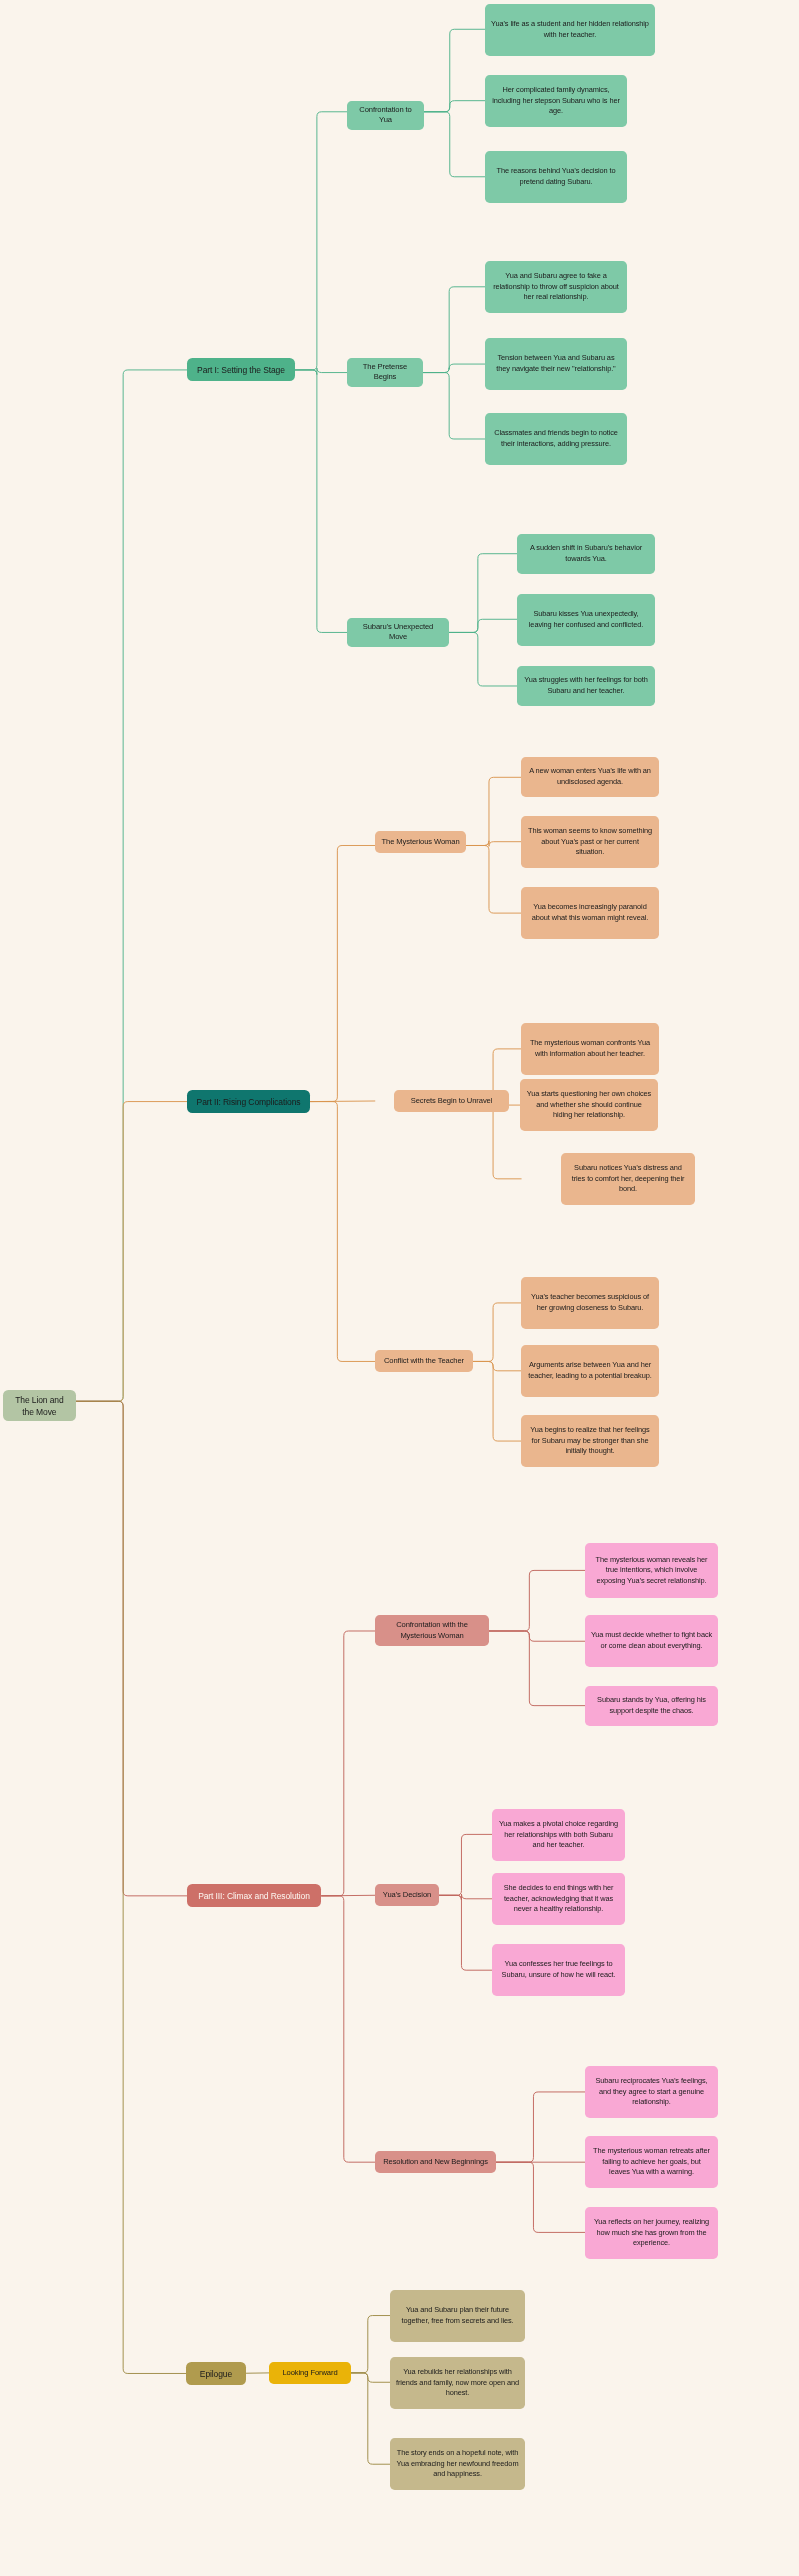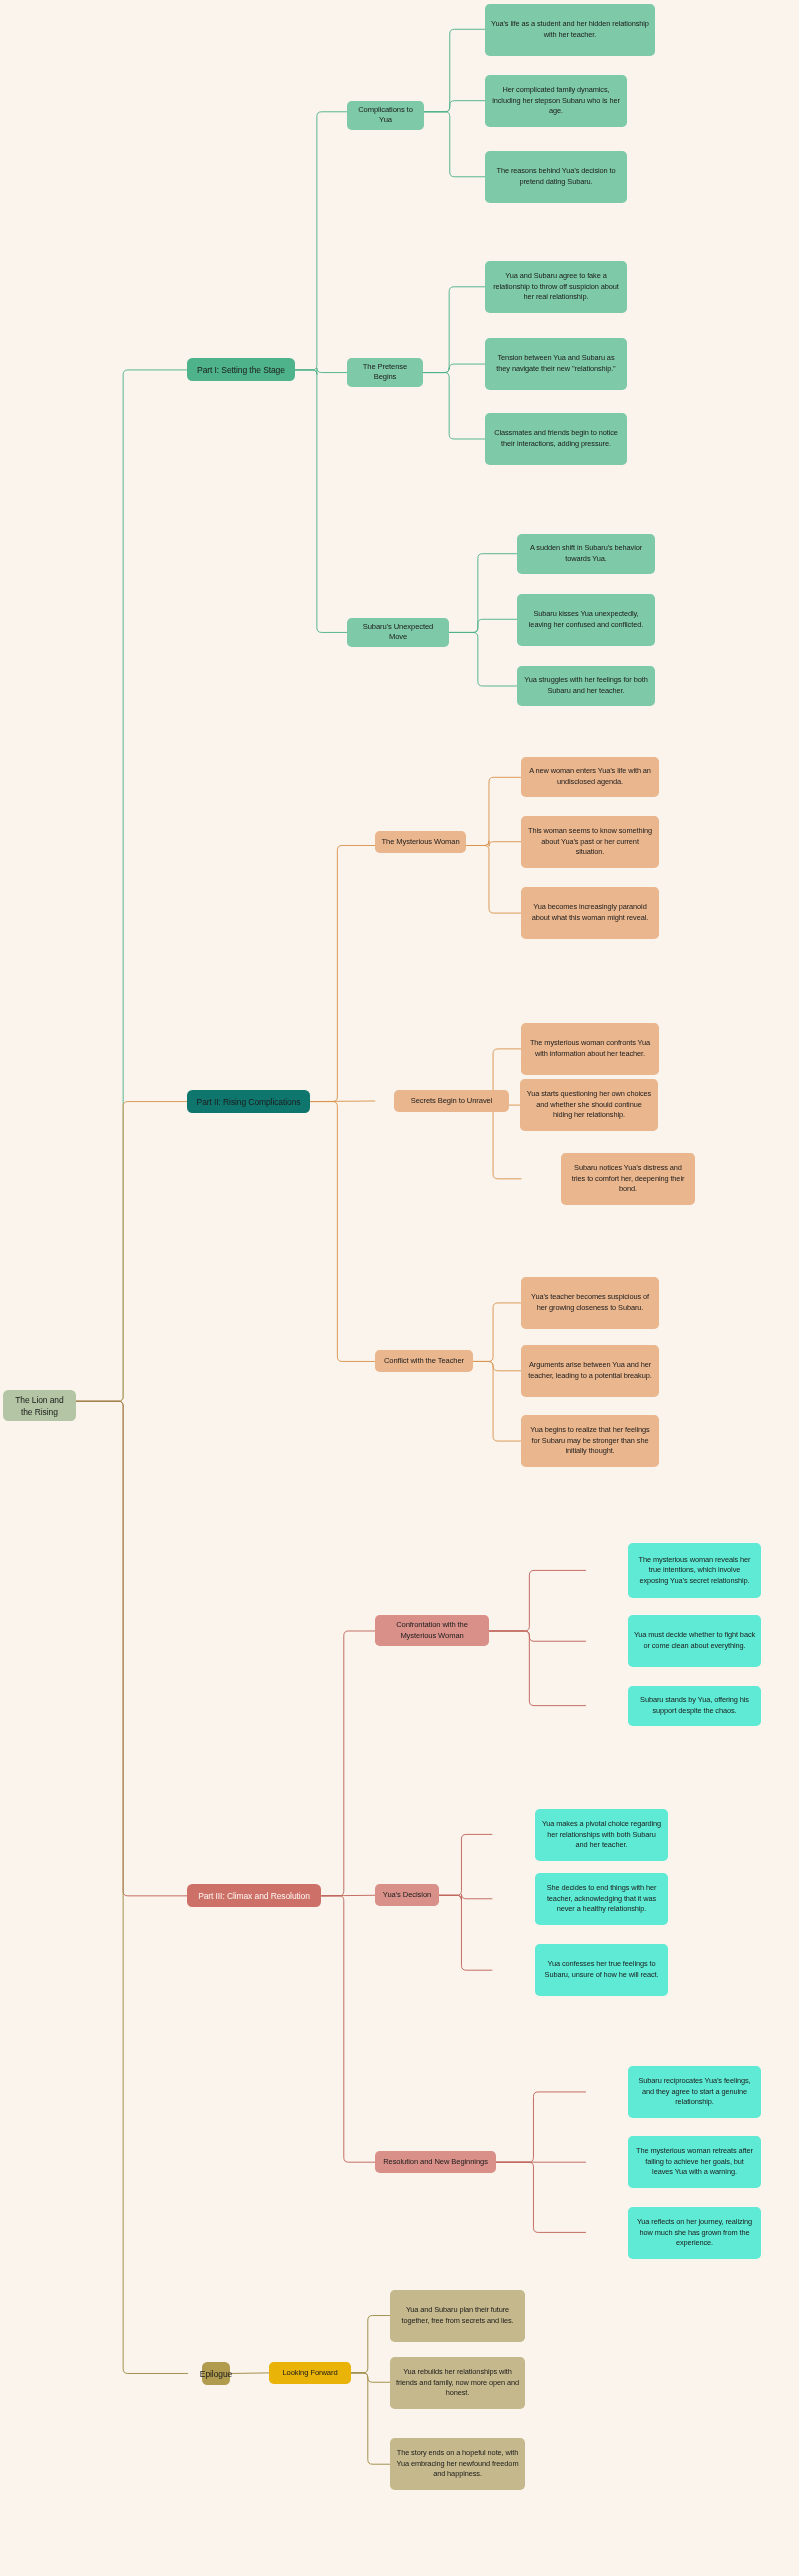--- a/index.html
+++ b/index.html
@@ -61,21 +61,21 @@
   .node.topic.b1 { background: #7ec9a7; }
   .node.topic.b2 { background: #eab68e; }
   .node.topic.b3 { background: #d89089; }
   .node.topic.b4 { background: #eab308; }
   .node.leaf {
     font-size: 7.4px;
     border-radius: 4.7px;
   }
   .node.leaf.b1 { background: #7ec9a7; }
   .node.leaf.b2 { background: #eab68e; }
-  .node.leaf.b3 { background: #5eead4; margin-left: 43px; }
+  .node.leaf.b3 { background: #f9a8d4; }
   .node.leaf.b4 { background: #c5b88c; }
 </style>
 </head>
 <body>
 
 <div id="canvas">
   <svg id="edges" viewBox="0 0 1366 4401" xmlns="http://www.w3.org/2000/svg">
       <path d="M 130 2394 L 202 2394 Q 210 2394 210 2386 L 210 640 Q 210 632 218 632 L 320 632" fill="none" stroke="#4eb28a" stroke-width="1.6" stroke-linecap="round"></path>
       <path d="M 504 632 L 533 632 Q 541 632 541 624 L 541 199 Q 541 191 549 191 L 592 191" fill="none" stroke="#4eb28a" stroke-width="1.6" stroke-linecap="round"></path>
       <path d="M 724 191 L 760 191 Q 768 191 768 183 L 768 58 Q 768 50 776 50 L 828 50" fill="none" stroke="#4eb28a" stroke-width="1.6" stroke-linecap="round"></path>
@@ -114,23 +114,23 @@
       <path d="M 549 3239 L 579 3239 Q 587 3239 587 3247 L 587 3686 Q 587 3694 595 3694 L 640 3694" fill="none" stroke="#c0655c" stroke-width="1.6" stroke-linecap="round"></path>
       <path d="M 847 3694 L 903 3694 Q 911 3694 911 3686 L 911 3582 Q 911 3574 919 3574 L 1000 3574" fill="none" stroke="#c0655c" stroke-width="1.6" stroke-linecap="round"></path>
       <path d="M 847 3694 L 1000 3694" fill="none" stroke="#c0655c" stroke-width="1.6" stroke-linecap="round"></path>
       <path d="M 847 3694 L 903 3694 Q 911 3694 911 3702 L 911 3806 Q 911 3814 919 3814 L 1000 3814" fill="none" stroke="#c0655c" stroke-width="1.6" stroke-linecap="round"></path>
       <path d="M 130 2394 L 202 2394 Q 210 2394 210 2402 L 210 4047 Q 210 4055 218 4055 L 320 4055" fill="none" stroke="#9c8a45" stroke-width="1.6" stroke-linecap="round"></path>
       <path d="M 392 4055 L 460 4054" fill="none" stroke="#9c8a45" stroke-width="1.6" stroke-linecap="round"></path>
       <path d="M 600 4054 L 620 4054 Q 628 4054 628 4046 L 628 3964 Q 628 3956 636 3956 L 666 3956" fill="none" stroke="#9c8a45" stroke-width="1.6" stroke-linecap="round"></path>
       <path d="M 600 4054 L 620 4054 Q 628 4054 628 4062 L 628 4062 Q 628 4070 636 4070 L 666 4070" fill="none" stroke="#9c8a45" stroke-width="1.6" stroke-linecap="round"></path>
       <path d="M 600 4054 L 620 4054 Q 628 4054 628 4062 L 628 4202 Q 628 4210 636 4210 L 666 4210" fill="none" stroke="#9c8a45" stroke-width="1.6" stroke-linecap="round"></path>
     </svg>
-<div class="node root" style="left: 2.9px; top: 1390px; width: 73px; min-height: 22px;">The Lion and the Rising</div>
+<div class="node root" style="left: 2.9px; top: 1390px; width: 73px; min-height: 22px;">The Lion and the Move</div>
     <div class="node branch b1" style="left: 187px; top: 358px; width: 108px; min-height: 23.4px;">Part I: Setting the Stage</div>
-    <div class="node topic b1" style="left: 347px; top: 101px; width: 77px; min-height: 22px;">Complications to Yua</div>
+    <div class="node topic b1" style="left: 347px; top: 101px; width: 77px; min-height: 22px;">Confrontation to Yua</div>
     <div class="node leaf b1" style="left: 485px; top: 3.5px; width: 170px; min-height: 52px;">Yua's life as a student and her hidden relationship with her teacher.</div>
     <div class="node leaf b1" style="left: 485px; top: 75px; width: 142px; min-height: 52px;">Her complicated family dynamics, including her stepson Subaru who is her age.</div>
     <div class="node leaf b1" style="left: 485px; top: 151px; width: 142px; min-height: 52px;">The reasons behind Yua’s decision to pretend dating Subaru.</div>
     <div class="node topic b1" style="left: 347px; top: 358px; width: 76px; min-height: 22px;">The Pretense Begins</div>
     <div class="node leaf b1" style="left: 485px; top: 261px; width: 142px; min-height: 52px;">Yua and Subaru agree to fake a relationship to throw off suspicion about her real relationship.</div>
     <div class="node leaf b1" style="left: 485px; top: 338px; width: 142px; min-height: 52px;">Tension between Yua and Subaru as they navigate their new "relationship."</div>
     <div class="node leaf b1" style="left: 485px; top: 413px; width: 142px; min-height: 52px;">Classmates and friends begin to notice their interactions, adding pressure.</div>
     <div class="node topic b1" style="left: 347px; top: 618px; width: 102px; min-height: 22px;">Subaru's Unexpected Move</div>
     <div class="node leaf b1" style="left: 517px; top: 534px; width: 138px; min-height: 40px;">A sudden shift in Subaru's behavior towards Yua.</div>
     <div class="node leaf b1" style="left: 517px; top: 594px; width: 138px; min-height: 52px;">Subaru kisses Yua unexpectedly, leaving her confused and conflicted.</div>
@@ -154,19 +154,19 @@
     <div class="node leaf b3" style="left: 585px; top: 1615px; width: 133px; min-height: 52px;">Yua must decide whether to fight back or come clean about everything.</div>
     <div class="node leaf b3" style="left: 585px; top: 1686px; width: 133px; min-height: 40px;">Subaru stands by Yua, offering his support despite the chaos.</div>
     <div class="node topic b3" style="left: 375px; top: 1884px; width: 64px; min-height: 22px;">Yua’s Decision</div>
     <div class="node leaf b3" style="left: 492px; top: 1809px; width: 133px; min-height: 52px;">Yua makes a pivotal choice regarding her relationships with both Subaru and her teacher.</div>
     <div class="node leaf b3" style="left: 492px; top: 1873px; width: 133px; min-height: 52px;">She decides to end things with her teacher, acknowledging that it was never a healthy relationship.</div>
     <div class="node leaf b3" style="left: 492px; top: 1944px; width: 133px; min-height: 52px;">Yua confesses her true feelings to Subaru, unsure of how he will react.</div>
     <div class="node topic b3" style="left: 375px; top: 2151px; width: 121px; min-height: 22px;">Resolution and New Beginnings</div>
     <div class="node leaf b3" style="left: 585px; top: 2066px; width: 133px; min-height: 52px;">Subaru reciprocates Yua’s feelings, and they agree to start a genuine relationship.</div>
     <div class="node leaf b3" style="left: 585px; top: 2136px; width: 133px; min-height: 52px;">The mysterious woman retreats after failing to achieve her goals, but leaves Yua with a warning.</div>
     <div class="node leaf b3" style="left: 585px; top: 2207px; width: 133px; min-height: 52px;">Yua reflects on her journey, realizing how much she has grown from the experience.</div>
-    <div class="node branch b4" style="left: 202px; top: 2362px; width: 28px; min-height: 23.4px;">Epilogue</div>
+    <div class="node branch b4" style="left: 186px; top: 2362px; width: 60px; min-height: 23.4px;">Epilogue</div>
     <div class="node topic b4" style="left: 269px; top: 2362px; width: 82px; min-height: 22px;">Looking Forward</div>
     <div class="node leaf b4" style="left: 390px; top: 2290px; width: 135px; min-height: 52px;">Yua and Subaru plan their future together, free from secrets and lies.</div>
     <div class="node leaf b4" style="left: 390px; top: 2357px; width: 135px; min-height: 52px;">Yua rebuilds her relationships with friends and family, now more open and honest.</div>
     <div class="node leaf b4" style="left: 390px; top: 2438px; width: 135px; min-height: 52px;">The story ends on a hopeful note, with Yua embracing her newfound freedom and happiness.</div>
   </div>
 
 
 </body></html>

